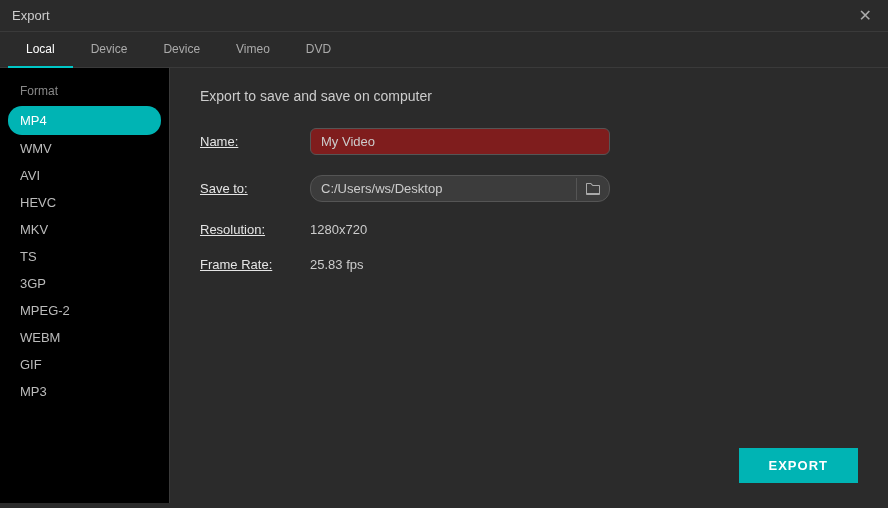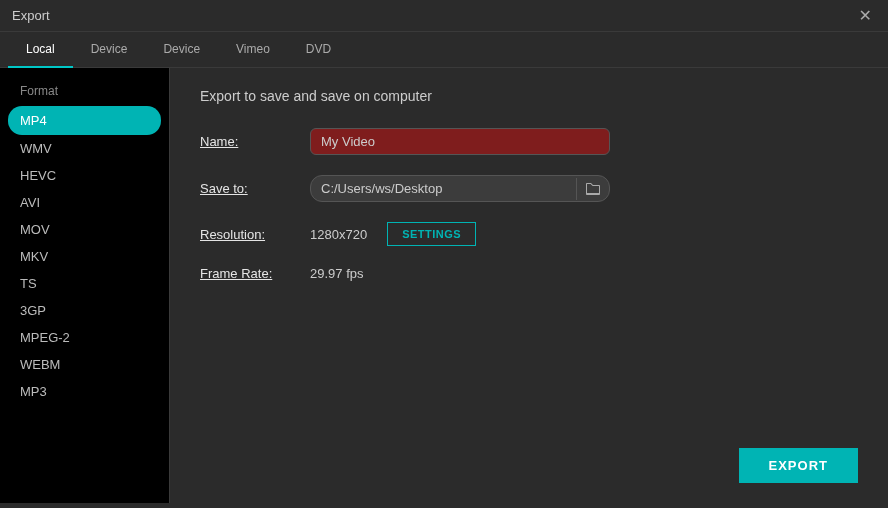--- a/index.html
+++ b/index.html
@@ -226,42 +226,42 @@
 
   <div class="sidebar">
     <div class="sidebar-section-label">Format</div>
     <div class="sidebar-item active">
       <span>MP4</span>
     </div>
     <div class="sidebar-item">
       <span>WMV</span>
     </div>
     <div class="sidebar-item">
+      <span>AVI</span>
+    </div>
+    <div class="sidebar-item">
       <span>HEVC</span>
     </div>
     <div class="sidebar-item">
-      <span>AVI</span>
-    </div>
-    <div class="sidebar-item">
-      <span>MOV</span>
-    </div>
-    <div class="sidebar-item">
       <span>MKV</span>
     </div>
     <div class="sidebar-item">
       <span>TS</span>
     </div>
     <div class="sidebar-item">
       <span>3GP</span>
     </div>
     <div class="sidebar-item">
       <span>MPEG-2</span>
     </div>
     <div class="sidebar-item">
       <span>WEBM</span>
+    </div>
+    <div class="sidebar-item">
+      <span>GIF</span>
     </div>
     <div class="sidebar-item">
       <span>MP3</span>
     </div>
   </div>
 
   <div class="content">
     <div class="content-title">Export to save and save on computer</div>
 
     <div class="form-row">
@@ -277,26 +277,25 @@
           <svg width="16" height="14" viewBox="0 0 16 14" fill="currentColor">
             <path d="M1 2C1 1.45 1.45 1 2 1h4l2 2h6c.55 0 1 .45 1 1v8c0 .55-.45 1-1 1H2c-.55 0-1-.45-1-1V2zm1 0v9h12V4H7.6L5.6 2H2z"></path>
           </svg>
         </button>
       </div>
     </div>
 
     <div class="form-row">
       <span class="form-label">Resolution:</span>
       <span class="form-value">1280x720</span>
-      <button class="settings-btn">SETTINGS</button>
     </div>
 
     <div class="form-row">
       <span class="form-label">Frame Rate:</span>
-      <span class="form-value">29.97 fps</span>
+      <span class="form-value">25.83 fps</span>
     </div>
 
 
 
     <div class="export-btn-container">
       <button class="export-btn">EXPORT</button>
     </div>
   </div>
 </div>
 

